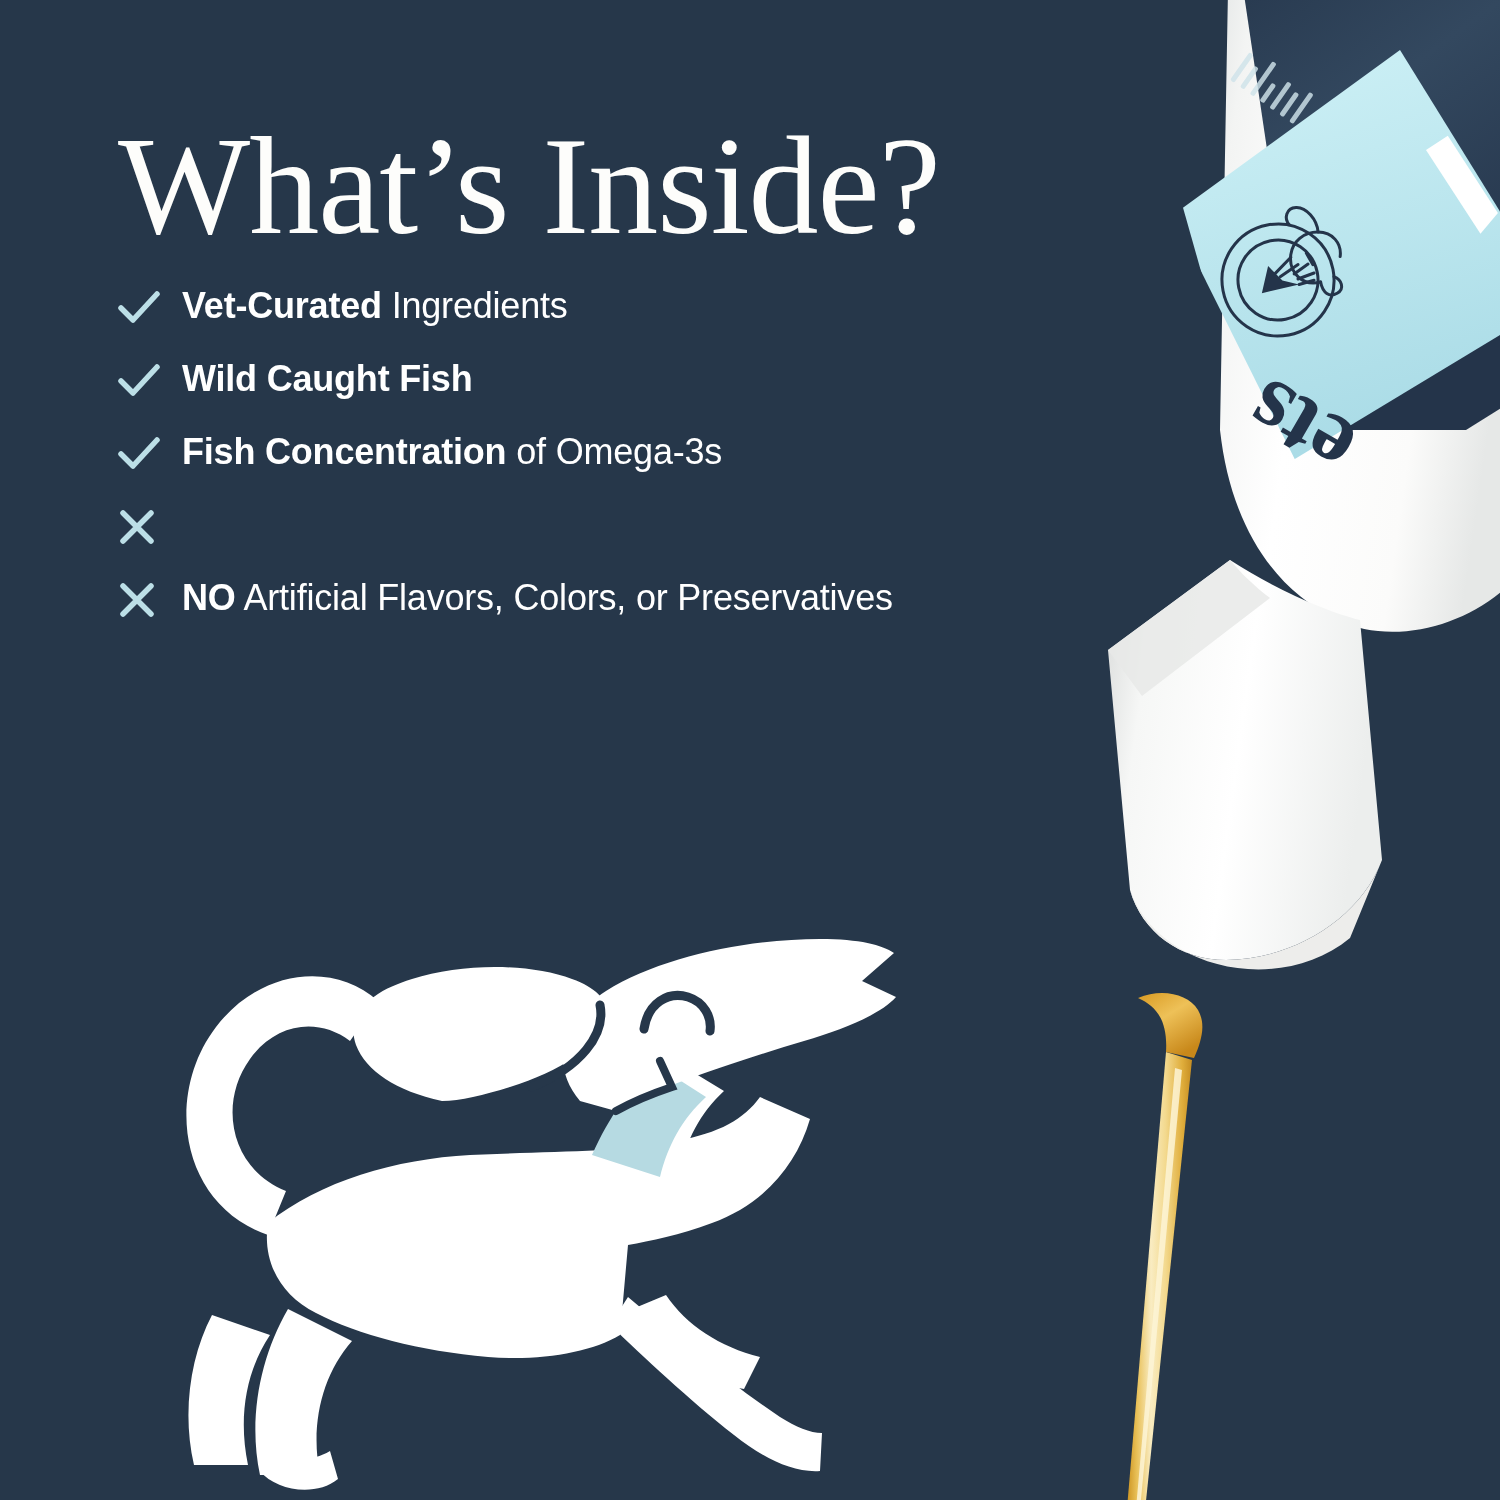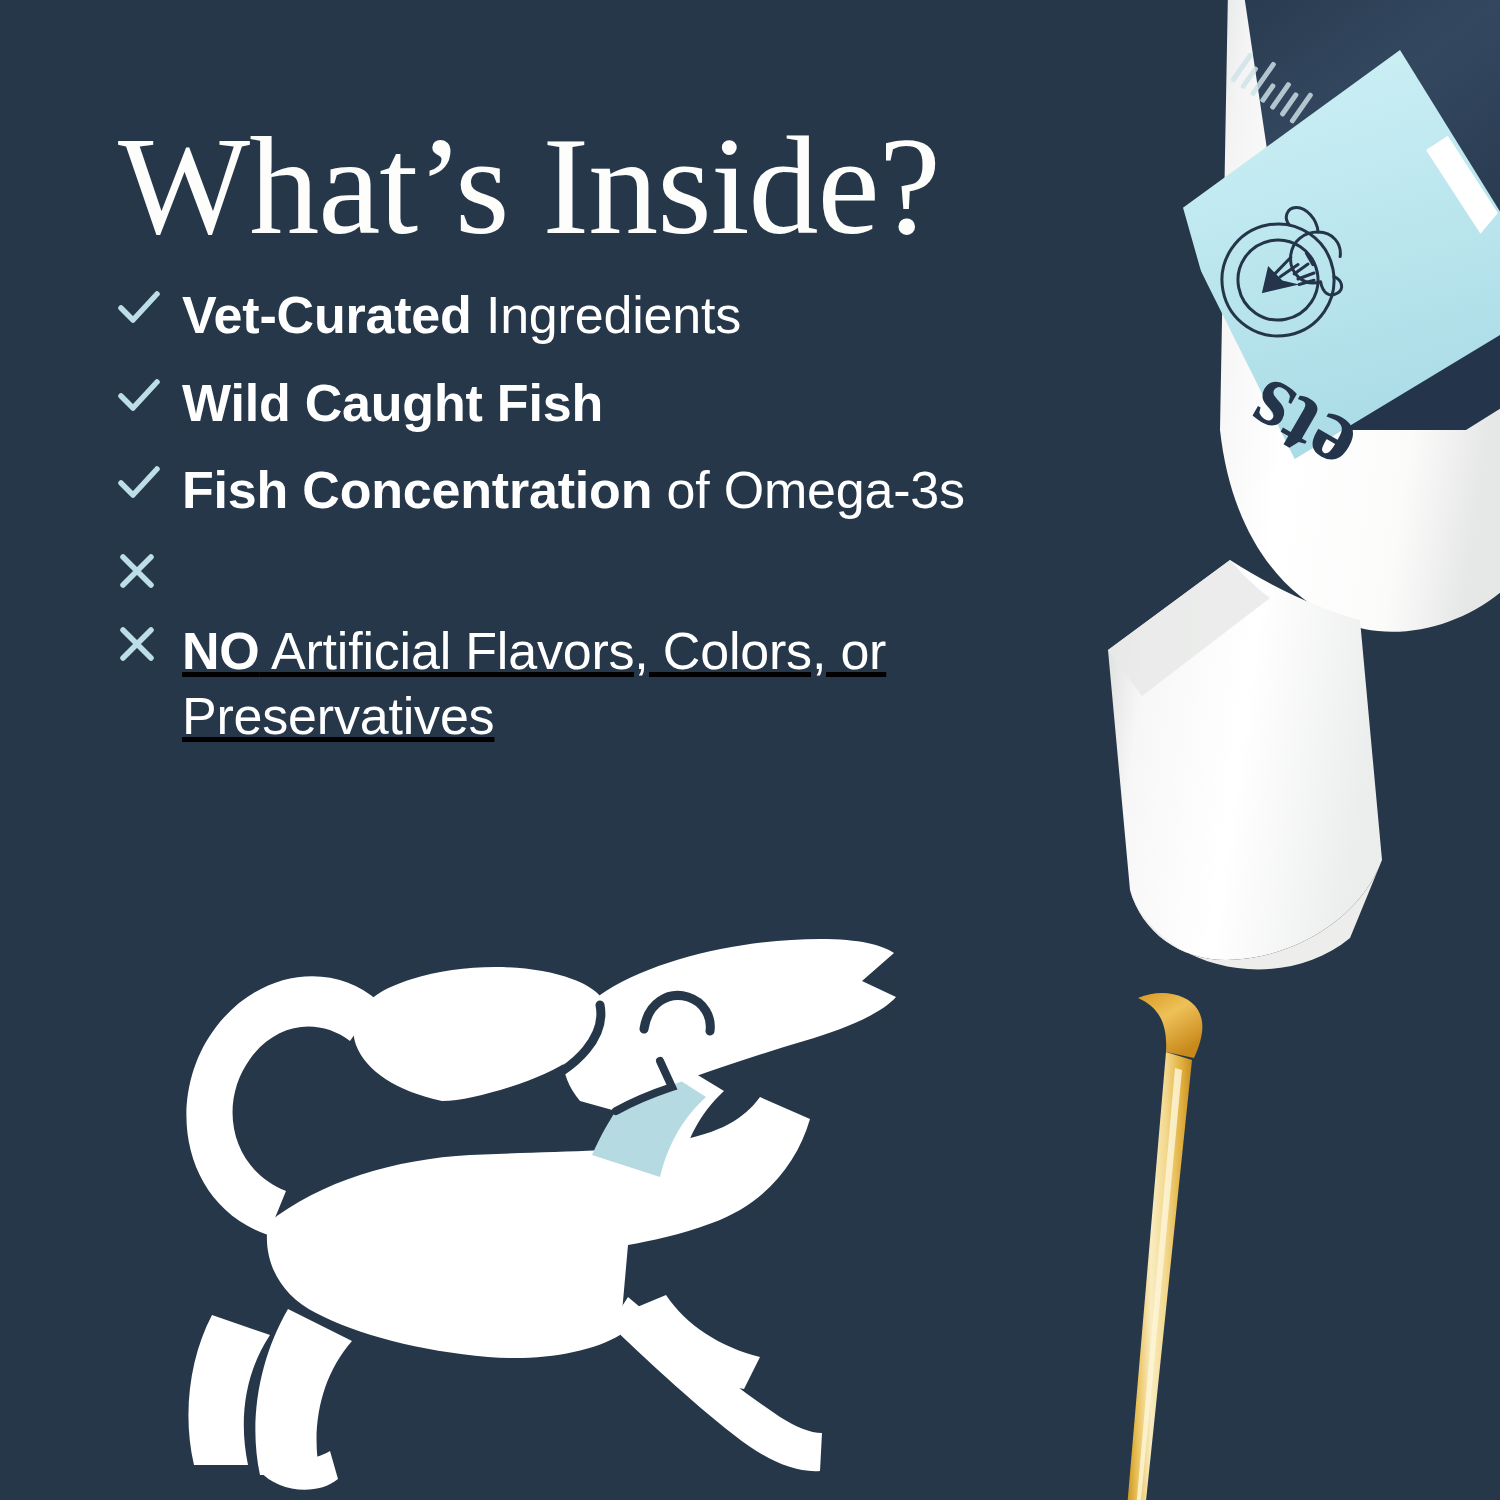--- a/index.html
+++ b/index.html
@@ -49,21 +49,21 @@
     flex:0 0 74px;
     height:52px;
     display:flex;
     align-items:center;
     justify-content:flex-start;
     padding-left:8px;
   }
   .feature-icon svg { display:block; }
   .feature-text {
     color:#ffffff;
-    font-size:52px;
+    font-size:36px;
     line-height:1.26;
     letter-spacing:-0.2px;
     font-weight:400;
     padding-top:1px;
   }
   .feature-text b { font-weight:700; }
 
   
   #dog-illustration {
     position:absolute;
@@ -225,21 +225,21 @@
 
 
     <div class="feature-row">
       <span class="feature-icon">
         <svg width="42" height="42" viewBox="0 0 42 42">
             <path d="M7 7 L35 35 M35 7 L7 35" fill="none" stroke="#bcdfe7" stroke-width="5.5" stroke-linecap="round"></path>
           </svg>
       </span>
     </div>
 
-    <div class="feature-row" style="max-width:860px;text-decoration:underline;">
+    <div class="feature-row" style="max-width:860px;">
       <span class="feature-icon">
         <svg width="42" height="42" viewBox="0 0 42 42">
             <path d="M7 7 L35 35 M35 7 L7 35" fill="none" stroke="#bcdfe7" stroke-width="5.5" stroke-linecap="round"></path>
           </svg>
       </span>
       <span class="feature-text" style="max-width:760px;"><b>NO</b><span> Artificial Flavors, Colors, or Preservatives</span></span>
     </div>
 
   </div>
 

